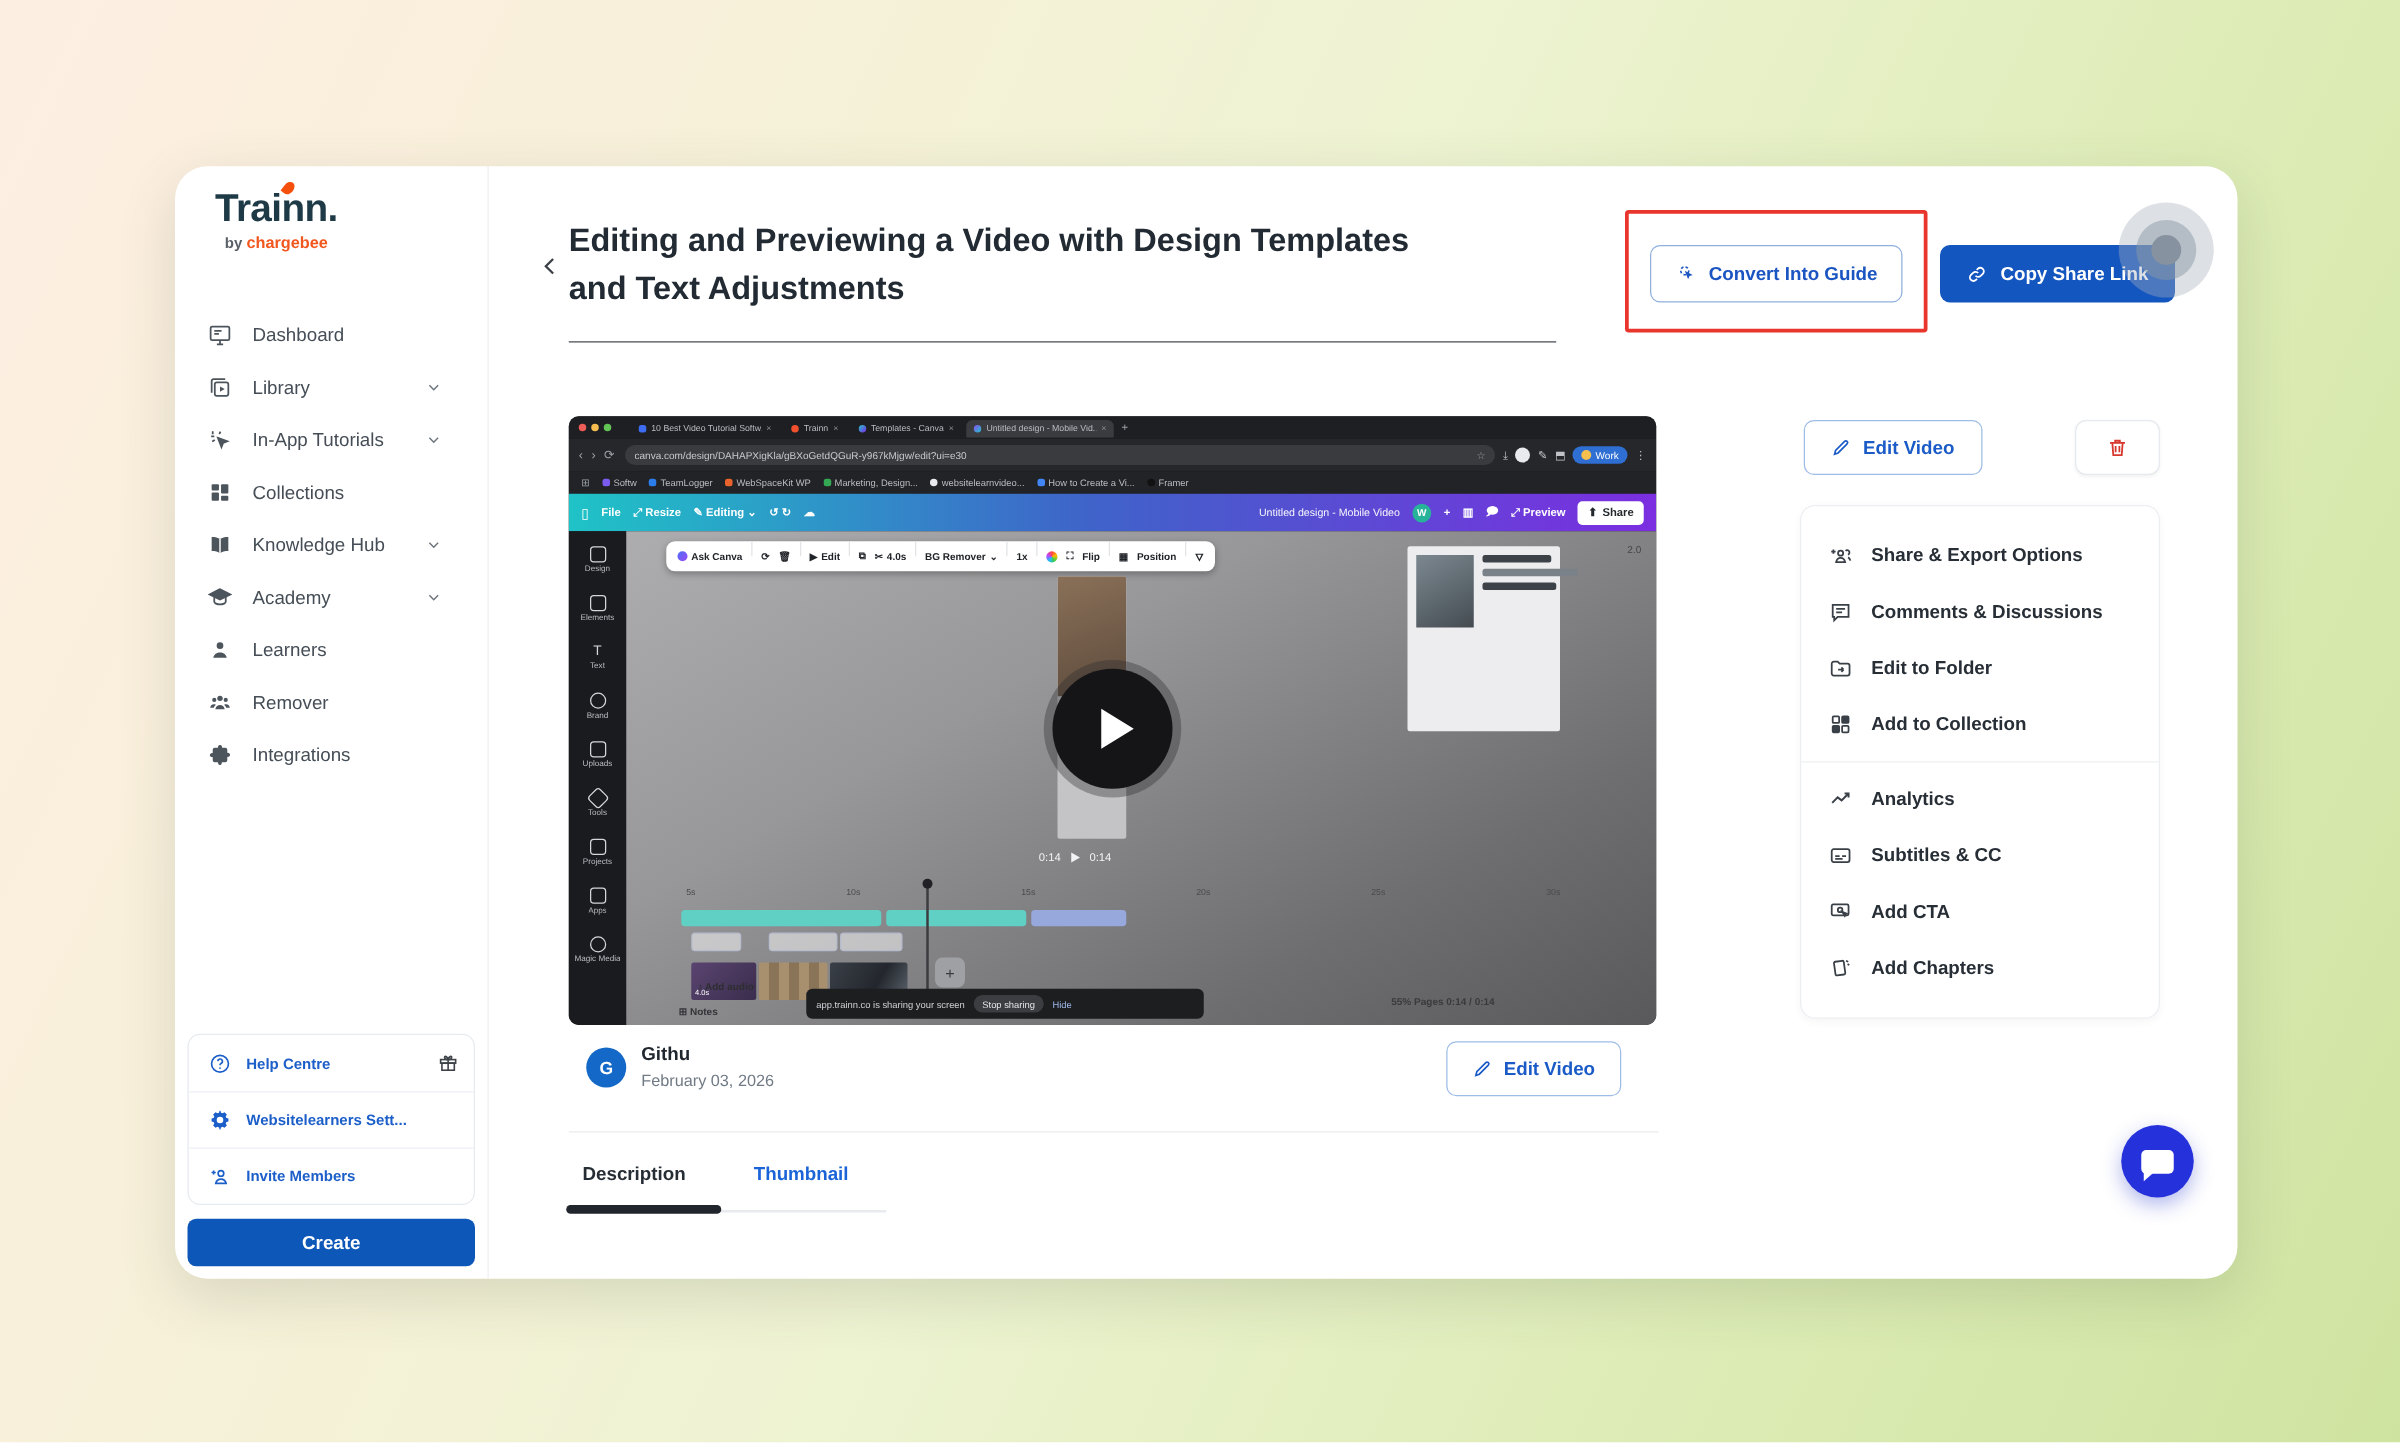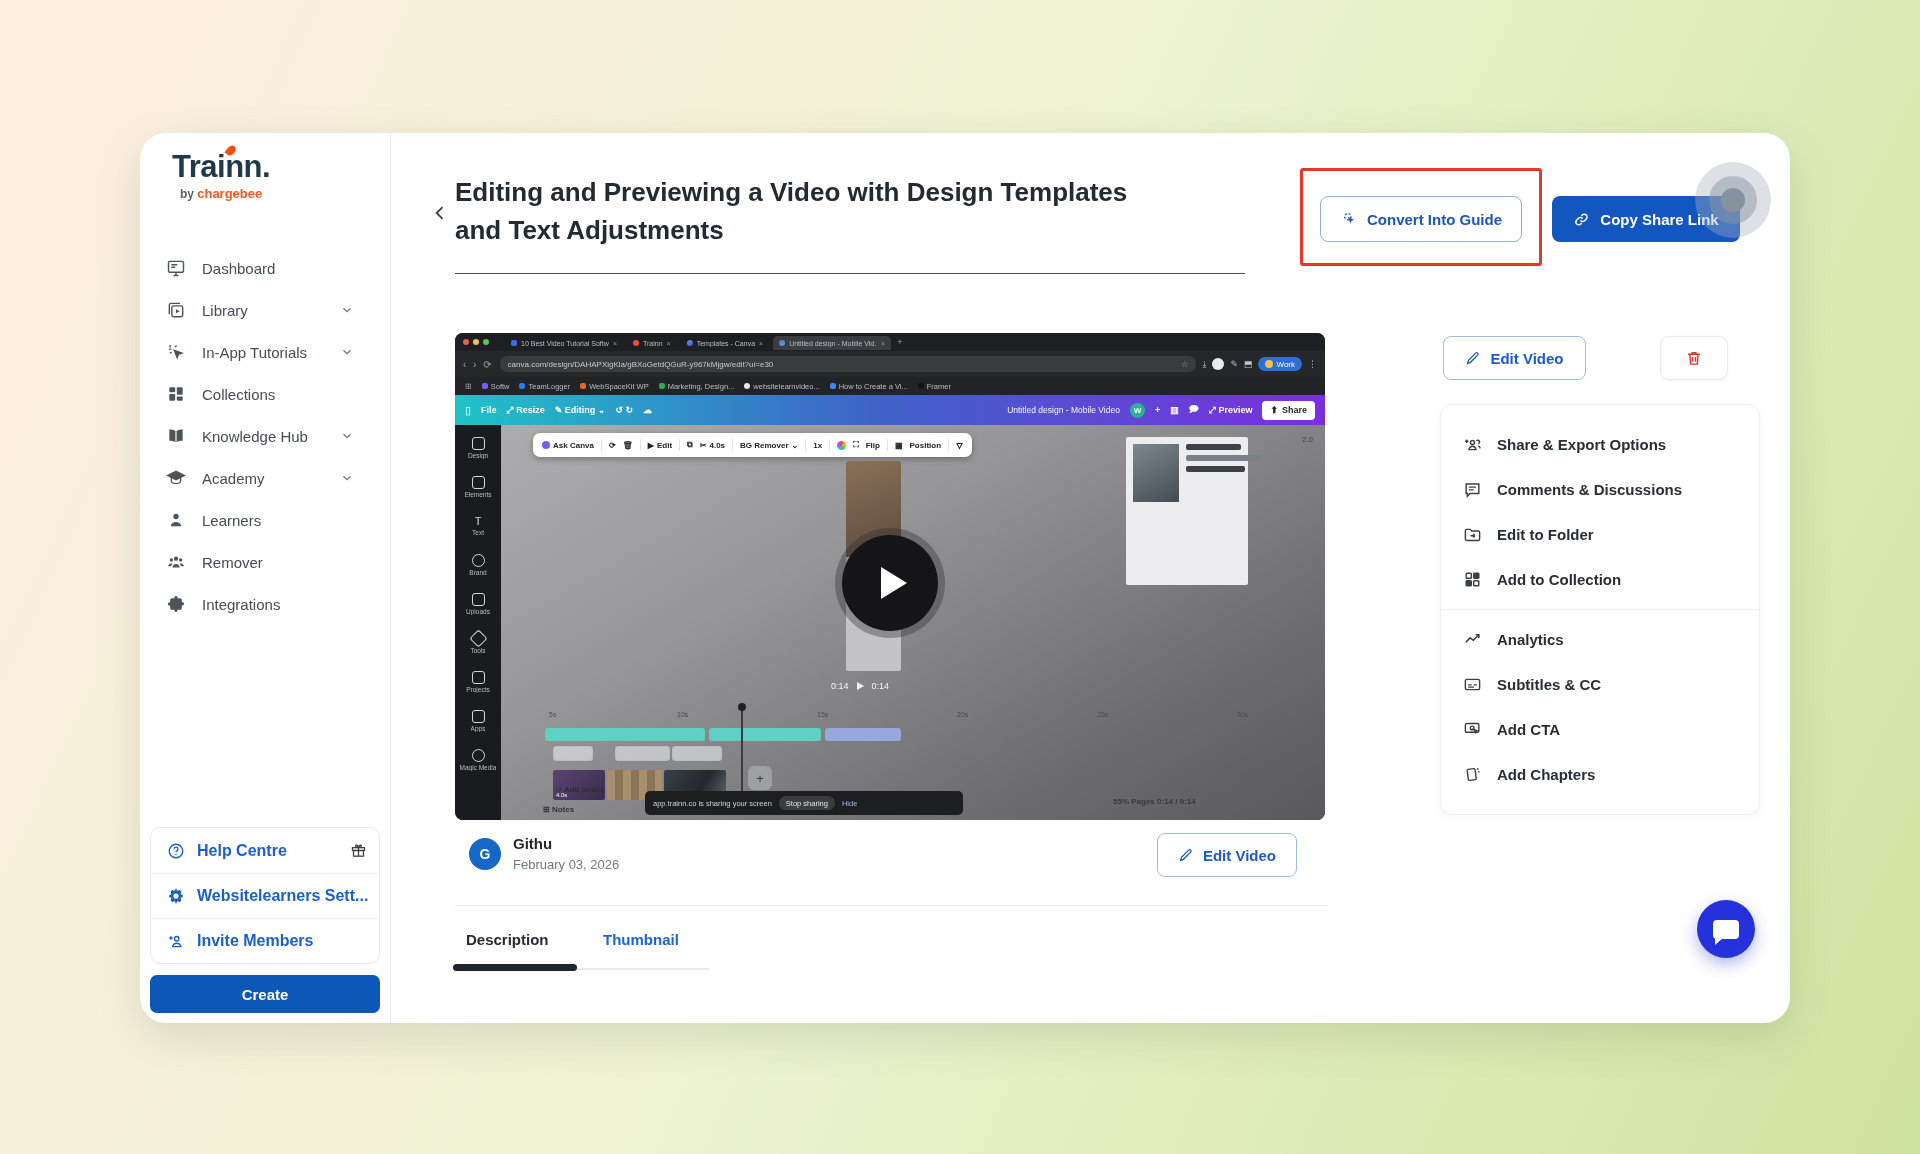--- a/index.html
+++ b/index.html
@@ -19,21 +19,21 @@
   .logo-by .cb { color:#f2571f; font-size:13px; font-weight:800; }
   .nav { position:absolute; left:0; top:114px; width:250px; }
   .nav-item { position:relative; height:42px; display:flex; align-items:center; padding-left:26px; cursor:pointer; }
   .nav-item .ic { width:20px; height:20px; color:#4c545c; flex:0 0 20px; }
   .nav-item .lbl { margin-left:16px; font-size:15px; color:#454d56; font-weight:500; }
   .nav-item .chev { position:absolute; right:36px; width:14px; height:14px; color:#6b737b; }
   .side-foot { position:absolute; left:10px; top:694px; width:230px; border:1px solid #e7eaee; border-radius:10px; background:#fff; }
   .sf-row { position:relative; height:45px; display:flex; align-items:center; padding-left:16px; }
   .sf-row + .sf-row { border-top:1px solid #eef0f3; }
   .sf-row .ic { width:18px; height:18px; color:#1d5fc9; }
-  .sf-row .lbl { margin-left:12px; font-size:16px; font-weight:700; color:#1d5fc9; white-space:nowrap; }
+  .sf-row .lbl { margin-left:12px; font-size:12px; font-weight:700; color:#1d5fc9; white-space:nowrap; }
   .sf-gift { position:absolute; right:12px; width:17px; height:17px; color:#3c4248; }
   .create-btn { position:absolute; left:10px; top:842px; width:230px; height:38px; background:#0d57b8; color:#fff;
                 border:none; border-radius:7px; font-size:15px; font-weight:700; font-family:inherit; cursor:pointer; }
 
   
   .back { position:absolute; left:290px; top:68px; width:20px; height:24px; color:#3a4047; cursor:pointer; background:none; border:none; }
   .title-block { position:absolute; left:315px; top:40px; width:790px; padding-bottom:24px; border-bottom:1.5px solid #454d55; }
   .title-line { font-size:26px; line-height:38px; font-weight:700; color:#222a33; }
   .hl-red { position:absolute; left:1160px; top:35px; width:242px; height:98px; border:3.5px solid #e8362d; border-radius:3px; pointer-events:none; }
   .btn-convert { position:absolute; left:1180px; top:63px; width:202px; height:46px; background:#fff; border:1.5px solid #8fb0dd;
@@ -79,21 +79,21 @@
   .cavatar { width:15px; height:15px; border-radius:50%; background:#27b39a; font-size:8px; display:flex; align-items:center; justify-content:center; font-weight:700; }
   .sharepill { height:19px; background:#fff; color:#24292e; border-radius:4px; font-size:9px; font-weight:700;
                display:flex; align-items:center; padding:0 8px; gap:4px; }
   .vbody { display:flex; height:395px; }
   .vrail { width:46px; background:#1a1b1e; padding-top:12px; }
   .rail-item { height:39px; display:flex; flex-direction:column; align-items:center; gap:2px; }
   .rail-item .box { width:13px; height:13px; border:1.2px solid #d4d7da; border-radius:3px; }
   .rail-item .t { font-size:6.5px; color:#b9bdc2; max-width:44px; overflow:hidden; white-space:nowrap; }
   .vcanvas { flex:1; position:relative; background:linear-gradient(150deg,#adadaf 0%,#97979a 35%,#6e6e71 75%,#59595c 100%); }
   .ftoolbar { position:absolute; left:32px; top:8px; height:24px; background:#fff; border-radius:7px;
-              box-shadow:0 2px 6px rgba(0,0,0,.3); display:flex; align-items:center; padding:0 9px; gap:7px; }
+              box-shadow:0 2px 6px rgba(0,0,0,.3); display:flex; padding:0 9px; gap:7px; }
   .ftoolbar .it { font-size:8px; color:#202328; font-weight:600; white-space:nowrap; display:flex; align-items:center; gap:3px; }
   .ftoolbar .sep { width:1px; height:12px; background:#e2e4e8; }
   .bluedot { width:8px; height:8px; border-radius:50%; background:linear-gradient(135deg,#4b6ef5,#9b4bf5); }
   .wheel { width:9px; height:9px; border-radius:50%; background:conic-gradient(#f44,#fb0,#4c4,#2bf,#b4f,#f44); }
   .zoombadge { position:absolute; right:12px; top:10px; font-size:8px; color:#46464a; }
   .frameA { position:absolute; left:345px; top:36px; width:55px; height:210px; background:#c4c4c6; border-radius:2px; overflow:hidden; }
   .frameA .ph { height:96px; background:linear-gradient(160deg,#8a7058,#5d4b3d); }
   .frameA .bar { height:7px; margin:6px 7px 0; background:#9a9a9e; border-radius:2px; }
   .frameB { position:absolute; left:625px; top:12px; width:122px; height:148px; background:#ededef; border-radius:2px; padding:7px; }
   .frameB .ph { width:46px; height:58px; background:linear-gradient(150deg,#7c8890,#444c52); float:left; }
@@ -141,21 +141,21 @@
   .tab-desc { position:absolute; left:326px; top:798px; font-size:15px; font-weight:700; color:#262d34; cursor:pointer; }
   .tab-thumb { position:absolute; left:463px; top:798px; font-size:15px; font-weight:700; color:#1b64d8; cursor:pointer; }
   .tab-base { position:absolute; left:315px; top:835px; width:254px; height:2px; background:#e8eaed; }
   .tab-activebar { position:absolute; left:313px; top:831px; width:124px; height:7px; border-radius:4px; background:#20262c; }
 
   
   .edit-top { position:absolute; left:1303px; top:203px; width:143px; height:44px; }
   .btn-trash { position:absolute; left:1520px; top:203px; width:68px; height:44px; background:#fff; border:1px solid #e6e9ed;
                border-radius:9px; box-shadow:0 1px 3px rgba(20,30,40,.06); display:flex; align-items:center; justify-content:center; cursor:pointer; }
   .btn-trash .ic { width:18px; height:18px; color:#d7372c; }
-  .menu { position:absolute; left:1300px; top:271px; width:320px; background:#fff; border:1px solid #eceef1; border-radius:12px;
+  .menu { position:absolute; left:1300px; top:271px; width:288px; background:#fff; border:1px solid #eceef1; border-radius:12px;
           box-shadow:0 2px 8px rgba(20,30,40,.04); padding:17px 0; }
   .menu-item { height:45px; display:flex; align-items:center; padding-left:22px; cursor:pointer; }
   .menu-item .ic { width:19px; height:19px; color:#3a4047; flex:0 0 19px; }
   .menu-item .lbl { margin-left:15px; font-size:15px; font-weight:600; color:#272e36; }
   .menu-div { height:1px; background:#eef0f2; margin:7px 0; }
 
   .fab { position:absolute; left:1557px; top:767px; width:58px; height:58px; border-radius:50%; background:#2531da; border:none;
          cursor:pointer; box-shadow:0 6px 16px rgba(30,50,200,.35); display:flex; align-items:center; justify-content:center; }
   .fab .bub { position:relative; width:26px; height:19px; background:#fff; border-radius:4px; }
   .fab .bub::after { content:''; position:absolute; left:2px; bottom:-6px; border-left:8px solid #fff;

